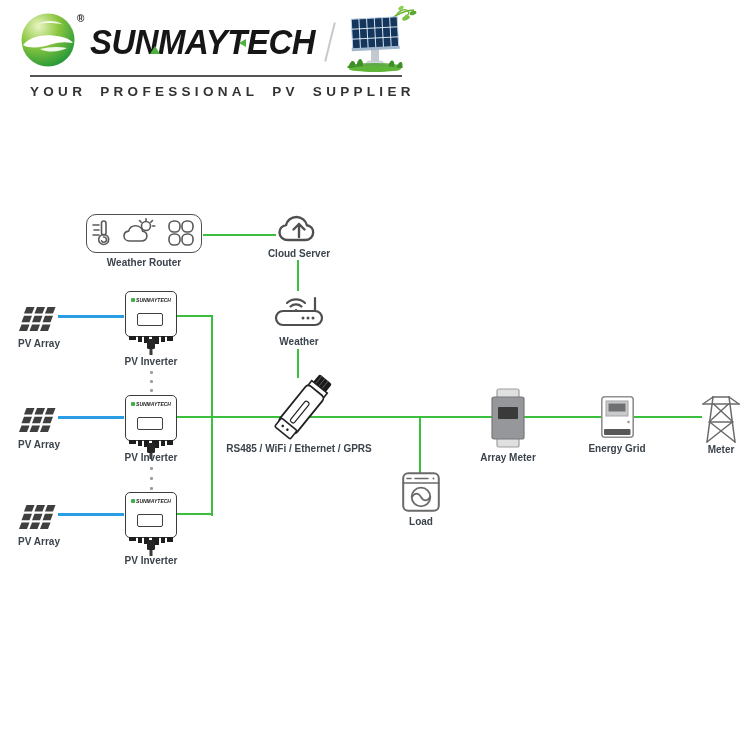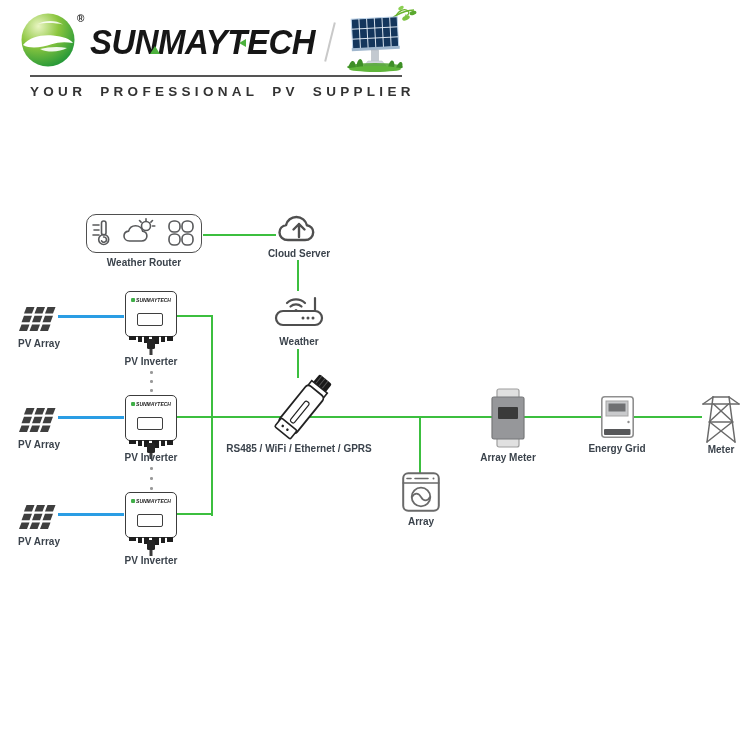--- a/index.html
+++ b/index.html
@@ -300,21 +300,21 @@
   <svg class="node" style="left:402px;top:472px" width="38" height="40" viewBox="0 0 38 40">
     <g stroke="#6a6a6a" fill="none" stroke-linecap="round">
       <rect x="1.2" y="1.2" width="35.6" height="37.6" rx="5" stroke-width="2" fill="#fff"></rect>
       <path d="M5,6.5 h4 M13,6.5 h13" stroke-width="1.6"></path>
       <circle cx="31.5" cy="6.5" r="1" fill="#6a6a6a" stroke="none"></circle>
       <path d="M1.2,11 H36.8" stroke-width="1.6"></path>
       <circle cx="19" cy="25" r="9.3" stroke-width="1.8"></circle>
       <path d="M10,25 c2.5,-4.5 6.5,-4.5 9,0 c2.5,4.5 6.5,4.5 9,0" stroke-width="1.6"></path>
     </g>
   </svg>
-  <div class="lbl" style="left:400px;top:516px;width:42px">Array</div>
+  <div class="lbl" style="left:400px;top:516px;width:42px">Load</div>
 
   <svg class="node" style="left:491px;top:388px" width="34" height="60" viewBox="0 0 34 60">
     <rect x="6" y="1" width="22" height="11" rx="2" fill="#e0e0e0" stroke="#9e9e9e" stroke-width="1.2"></rect>
     <rect x="6" y="48" width="22" height="11" rx="2" fill="#e0e0e0" stroke="#9e9e9e" stroke-width="1.2"></rect>
     <rect x="1" y="9" width="32" height="42" rx="2" fill="#96979a" stroke="#77787a" stroke-width="1.2"></rect>
     <rect x="7" y="19" width="20" height="12" rx="1" fill="#3a3a3a"></rect>
   </svg>
   <div class="lbl" style="left:474px;top:452px;width:68px">Array Meter</div>
 
   <svg class="node" style="left:601px;top:396px" width="33" height="42" viewBox="0 0 33 42">

